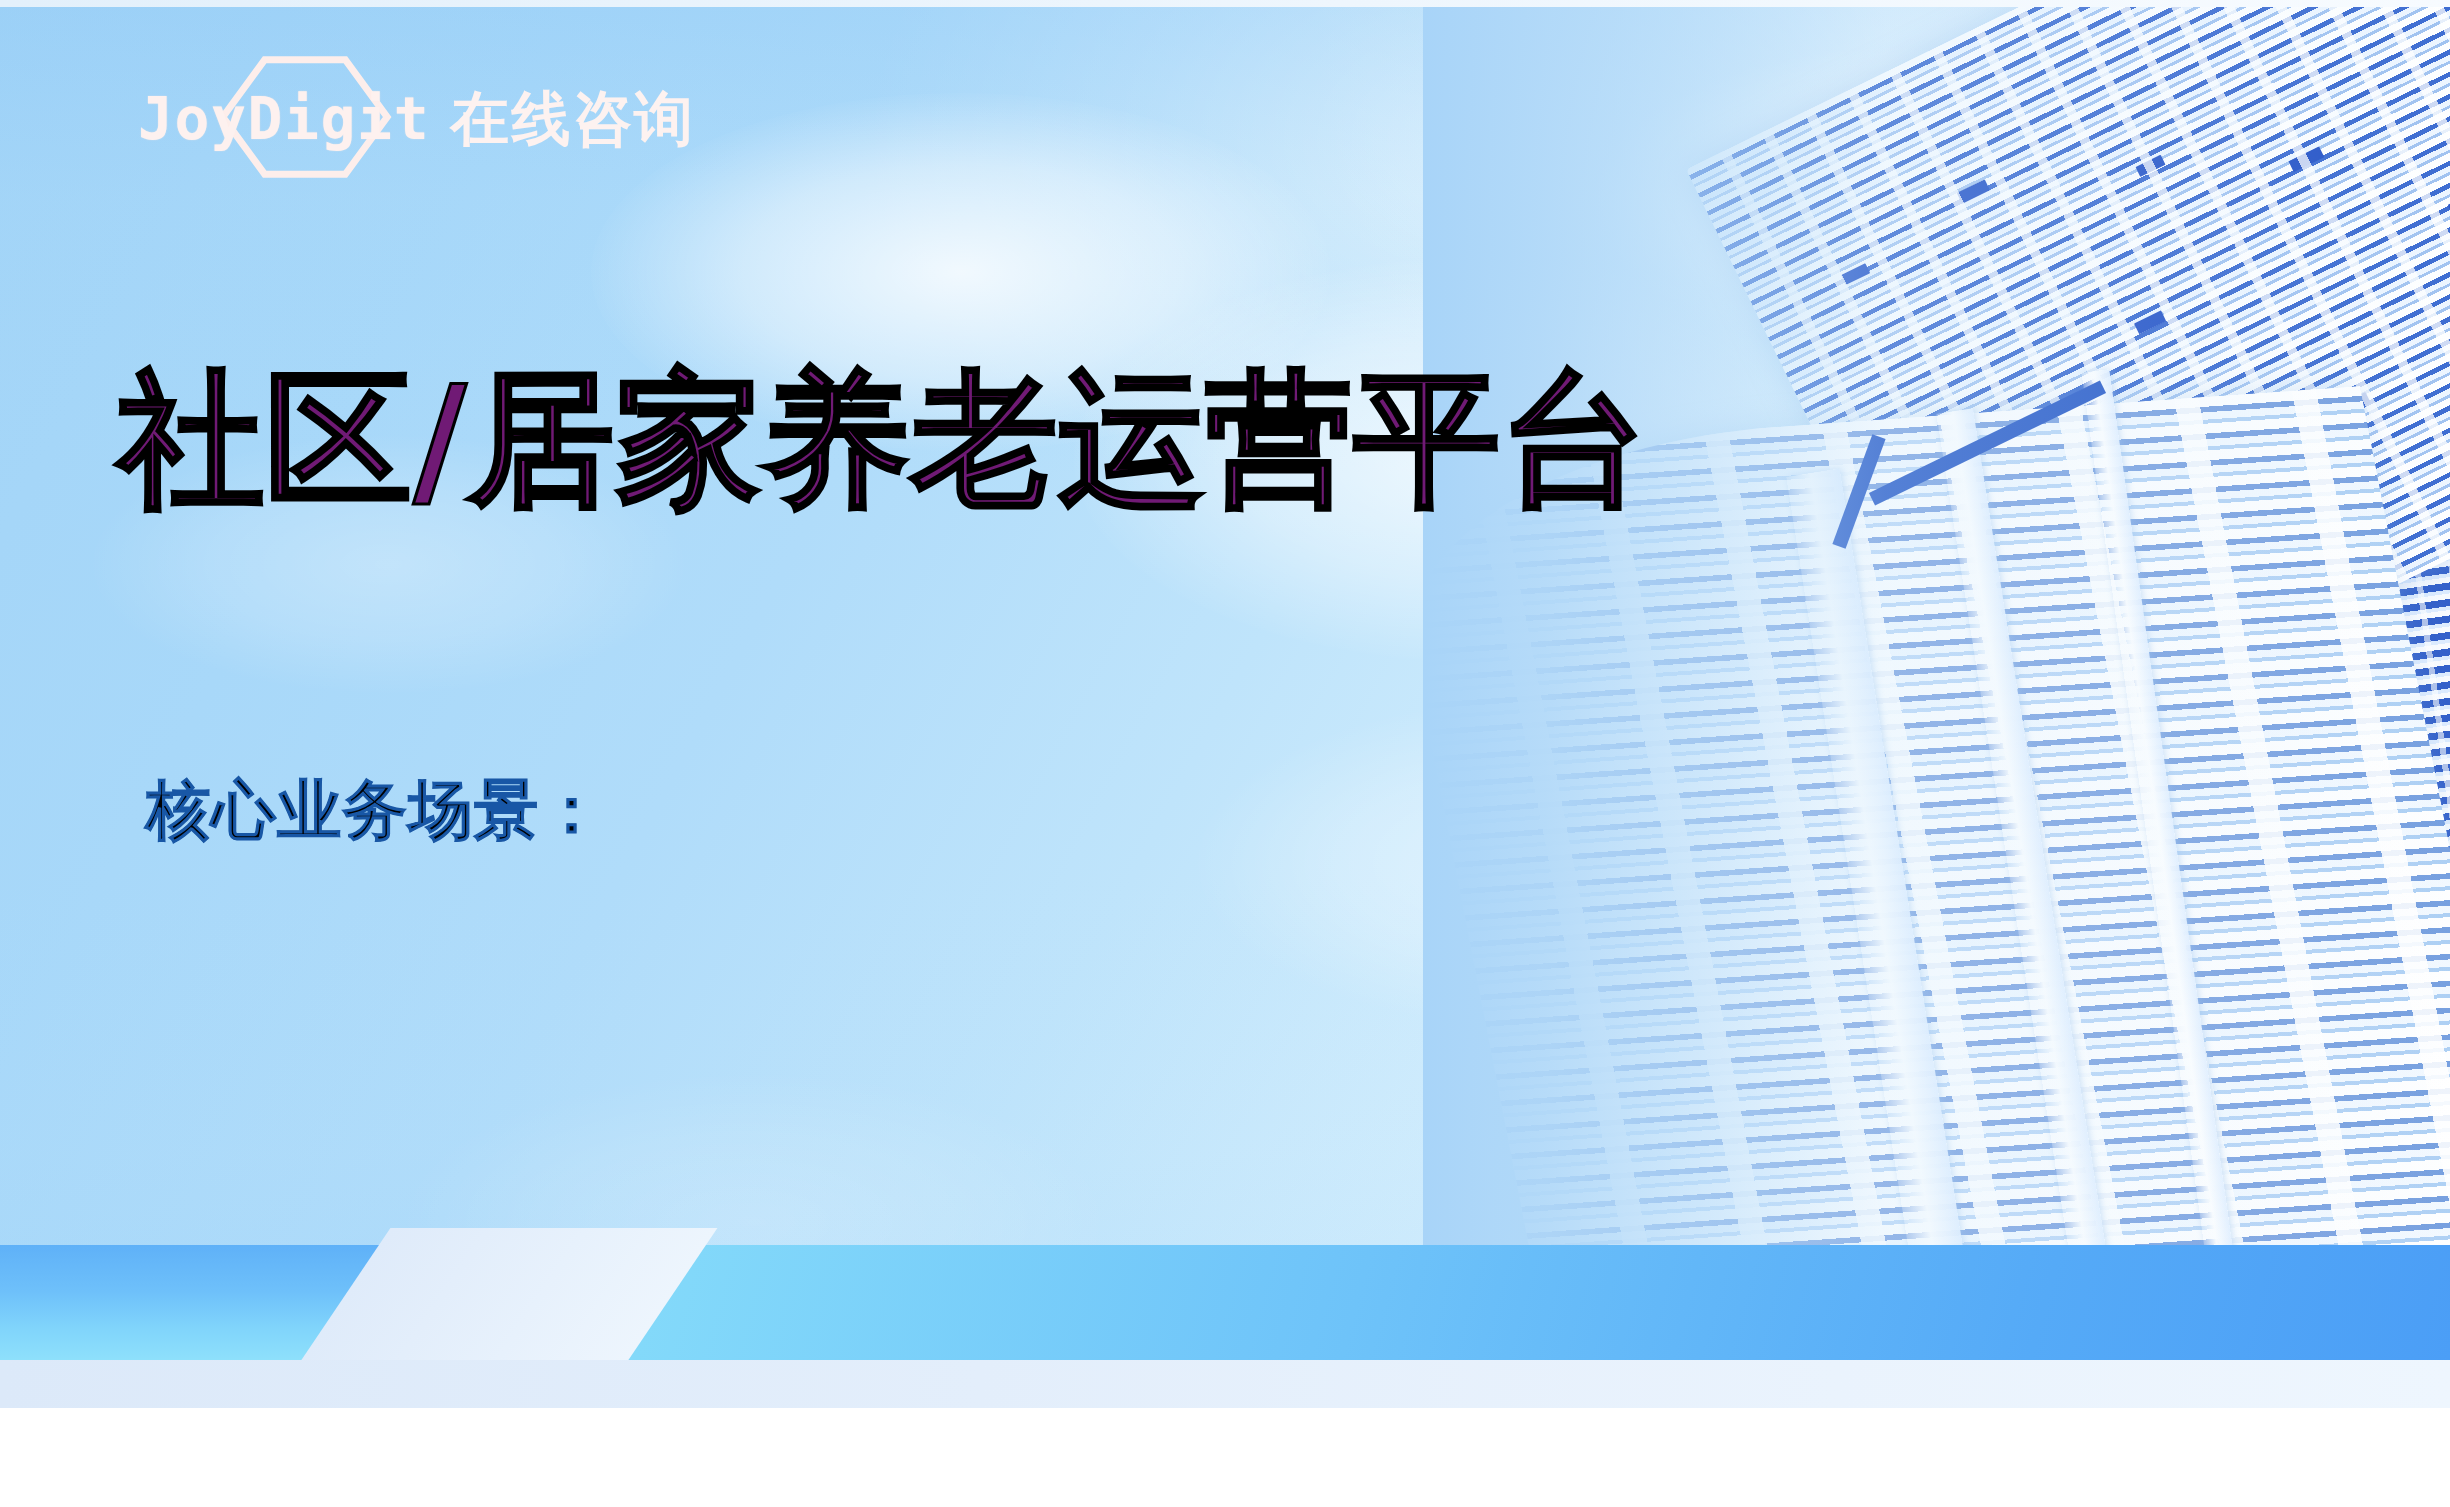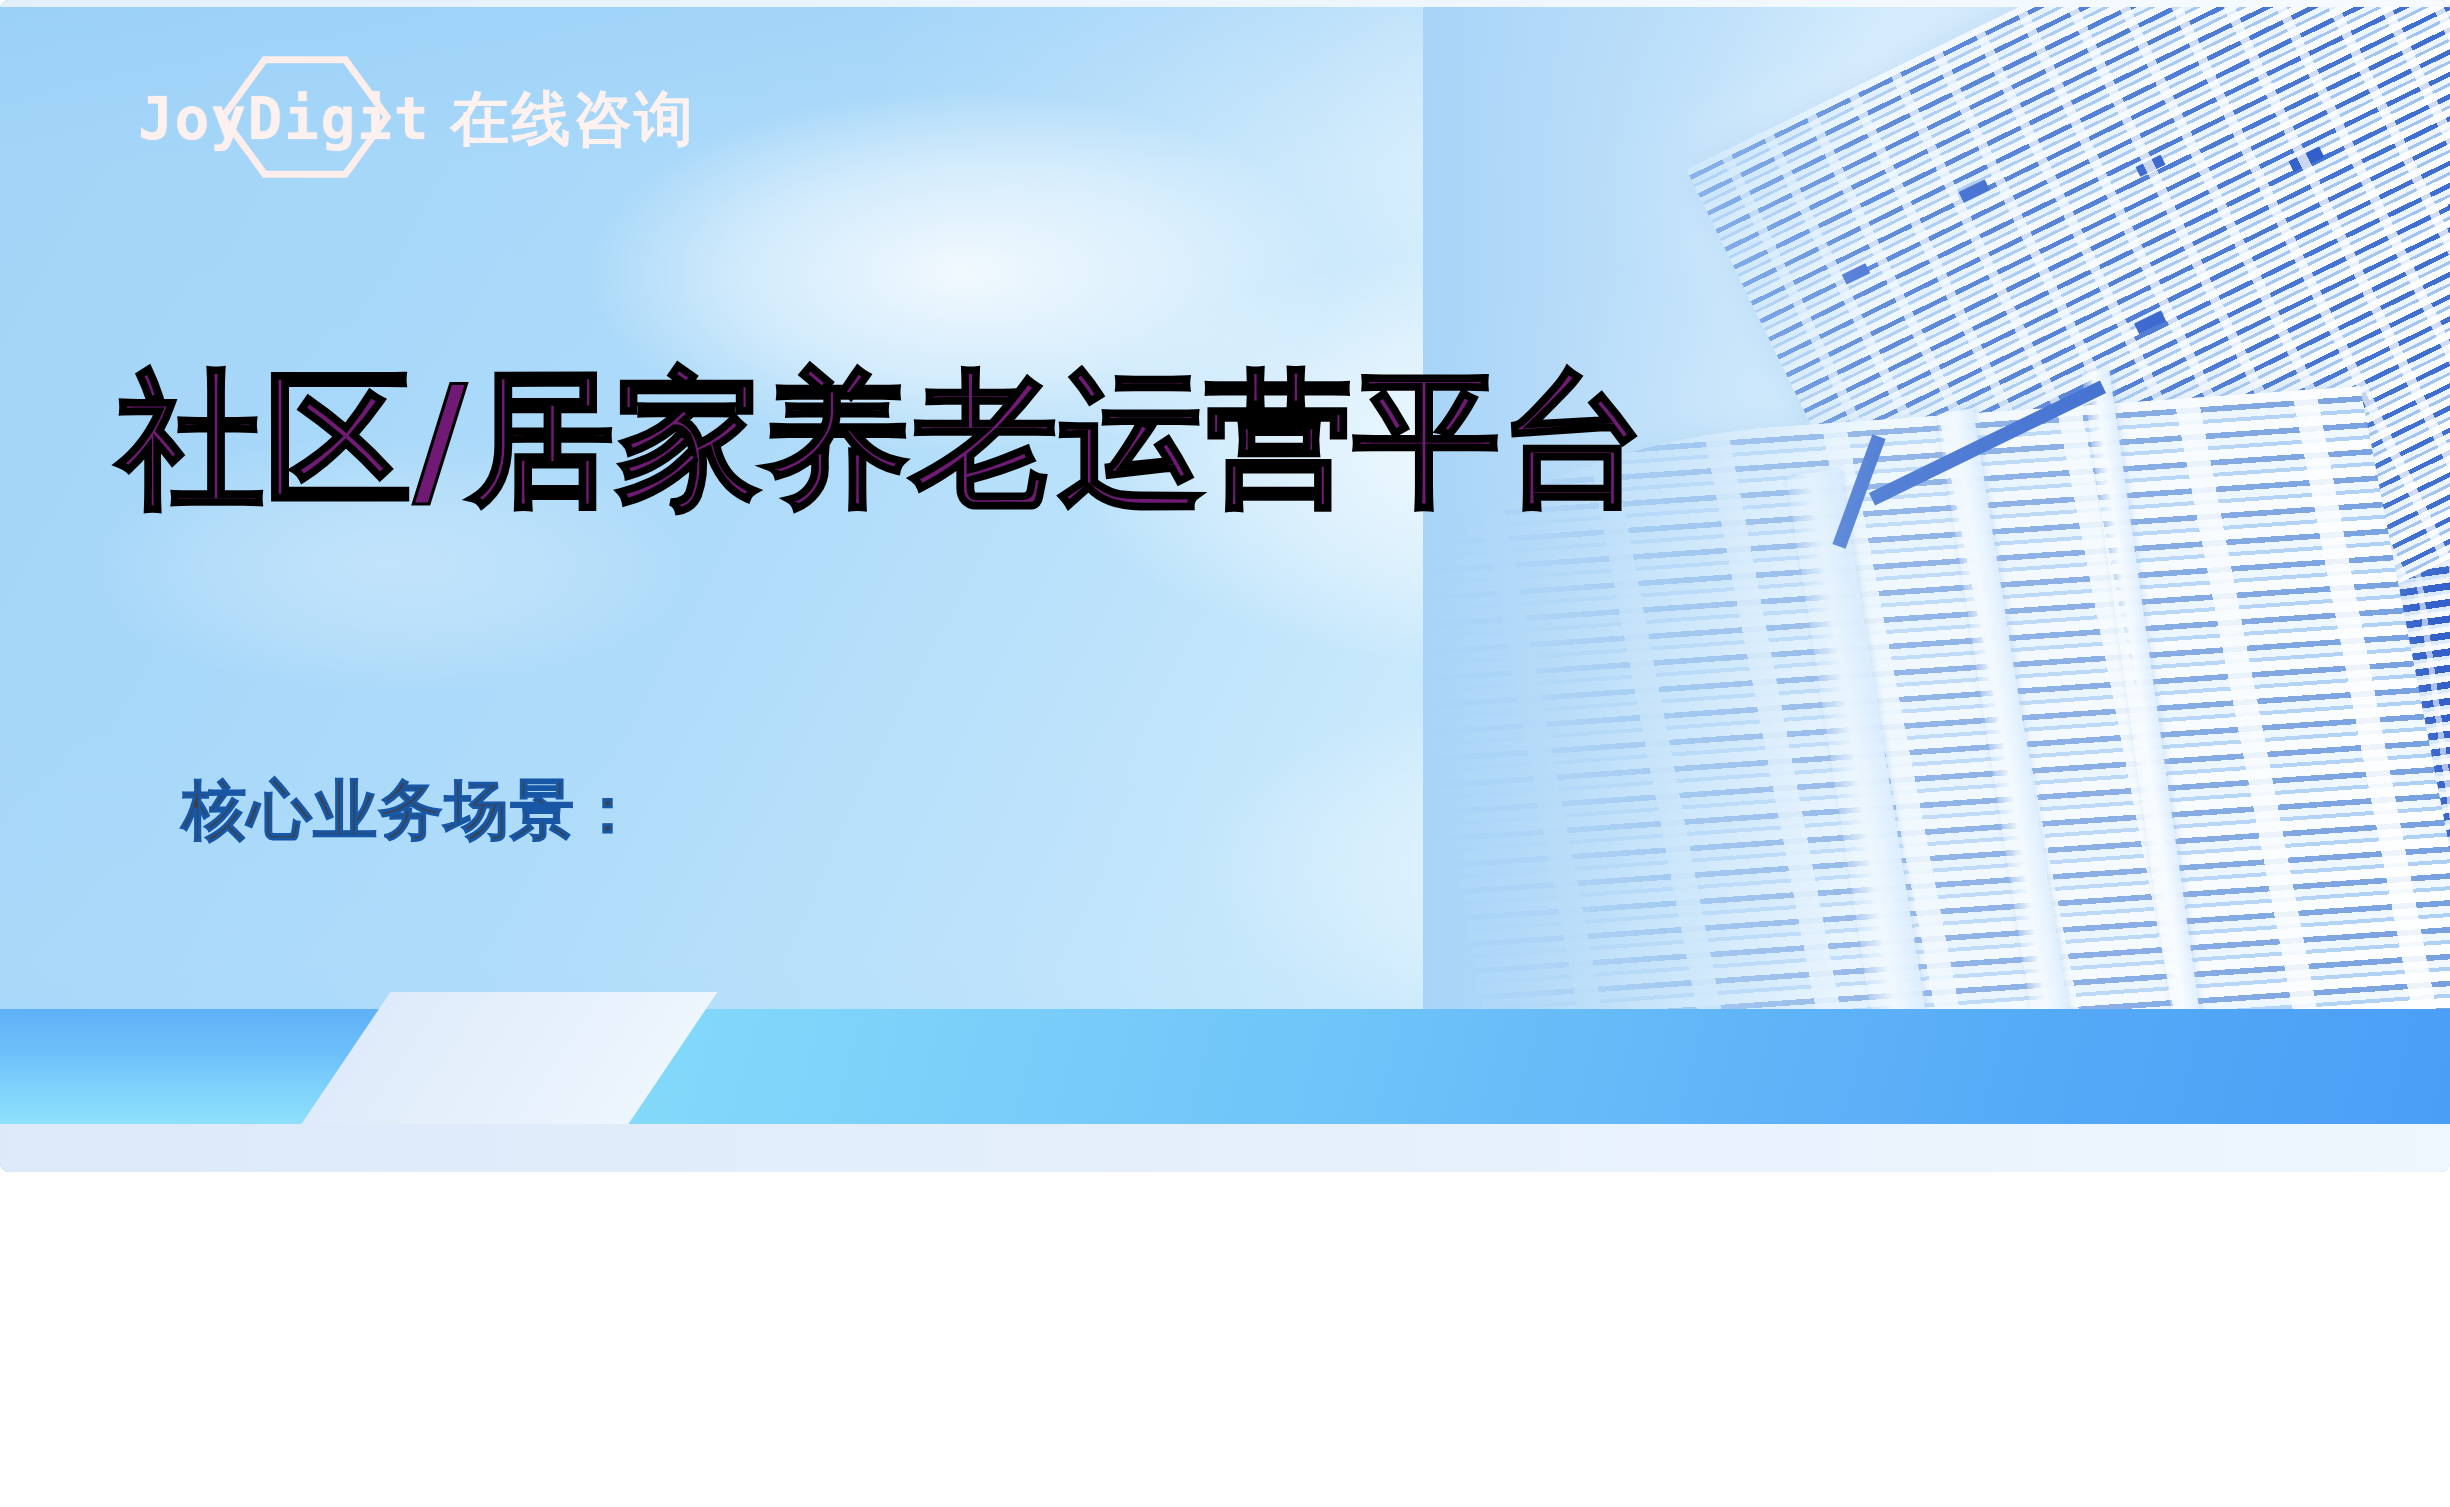--- a/index.html
+++ b/index.html
@@ -6,25 +6,24 @@
   html, body {
     margin: 0;
     padding: 0;
     background: #ffffff;
   }
   * { box-sizing: border-box; }
 
   .slide {
     position: relative;
     width: 2450px;
-    height: 1172px;
+    height: 1408px;
     overflow: hidden;
     font-family: "Liberation Sans", "DejaVu Sans", sans-serif;
     background: #9fd2f8;
-    border-radius: 9px;
   }
 
   
   .sky-base {
     position: absolute;
     inset: 0;
     background:
       radial-gradient(ellipse 1167px 856px at 86% 4%,
           rgba(255,255,255,0.98) 0%,
           rgba(248,253,255,0.85) 22%,
@@ -355,23 +354,22 @@
 
   
   .sub-label {
     position: absolute;
     left: 146px;
     top: 778px;
     font-family: "DejaVu Sans", "Liberation Sans", sans-serif;
     font-weight: 700;
     font-size: 64px;
     letter-spacing: 1.6px;
-    color: #404040;
+    color: #000000;
     line-height: 1;
-    margin-left: 36px;
     -webkit-text-stroke: 1.2px #1857a6;
   }
 
   
   .scenarios {
     position: absolute;
     left: 124px;
     top: 917px;
     font-family: "DejaVu Sans", "Liberation Sans", sans-serif;
     font-weight: 400;

